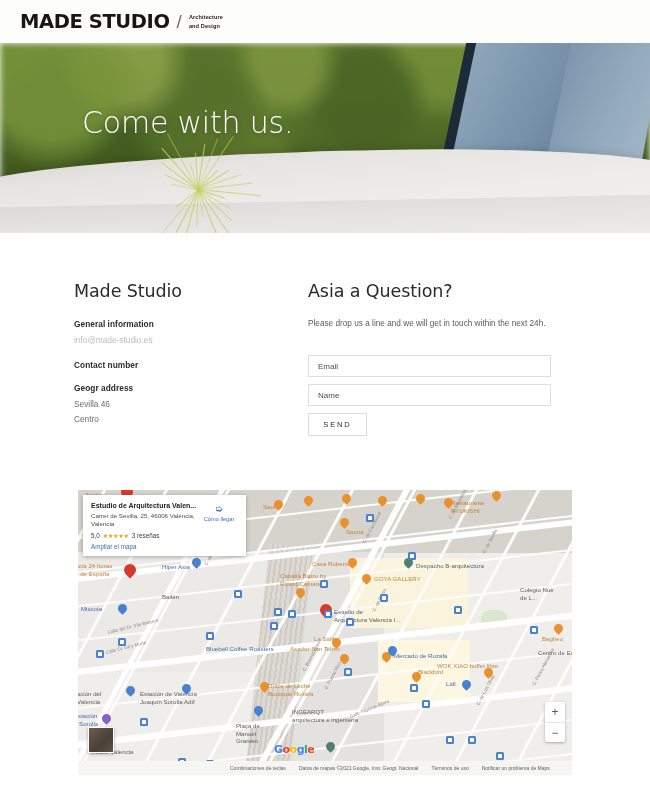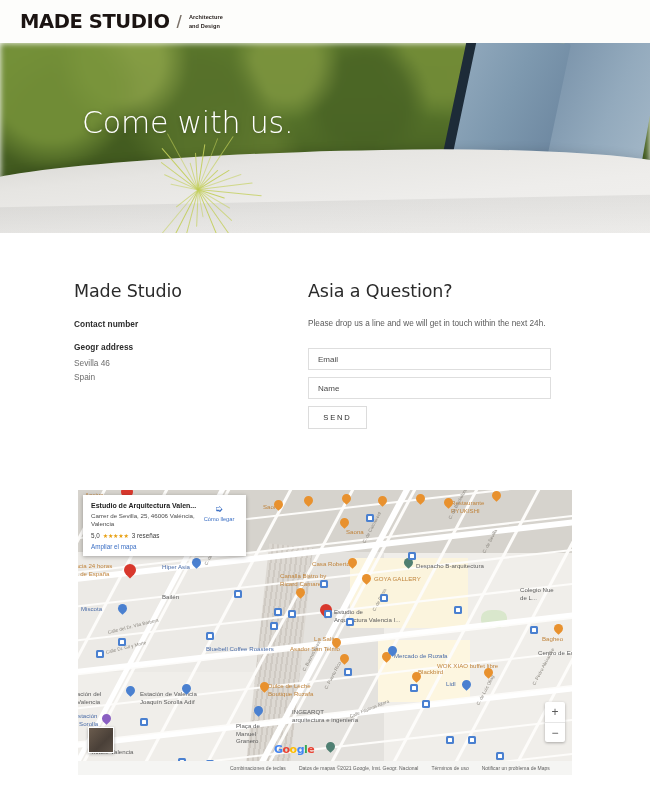--- a/index.html
+++ b/index.html
@@ -121,21 +121,21 @@
     letter-spacing: -0.1px; margin-bottom: 18px;
   }
   .field-label {
     font-size: 8.3px; font-weight: 700; color: #2c2c2c;
     letter-spacing: 0.05px; margin-bottom: 4px;
   }
   .field-value { font-size: 8.3px; color: #6d6d6d; line-height: 1.72; }
   .field-value.muted { color: #bdbdbd; }
   .block { margin-bottom: 13px; }
 
-  .lede { font-size: 8.2px; color: #5a5a5a; margin-bottom: 20px; letter-spacing: 0.02px; }
+  .lede { font-size: 8.2px; color: #5a5a5a; margin-bottom: 27px; letter-spacing: 0.02px; }
   .inp {
     display:block; width: 243px; height: 22px; margin-bottom: 7px;
     border: 1px solid #dedede; background: #fff;
     font-family: "Liberation Sans", sans-serif; font-size: 8px; color: #3a3a3a;
     padding: 0 9px; outline: none;
   }
   .inp::placeholder { color: #4a4a4a; opacity: 1; }
   .ta {
     display:block; width: 243px; height: 55px; margin-bottom: 10px;
     border: 1px solid #dedede; background: #fff; resize: none;
@@ -303,29 +303,33 @@
       </div>
     <div class="hero-title">Come with us.</div>
   </div>
 
   <div class="content">
     <div class="cols">
 
       <div class="col-left">
         <div class="h2">Made Studio</div>
 
+        <div class="block">
+          <div class="field-label">General information</div>
+          <div class="field-value muted">info@made-studio.es</div>
+        </div>
 
         <div class="block">
           <div class="field-label">Contact number</div>
         </div>
 
         <div class="block">
           <div class="field-label">Geogr address</div>
           <div class="field-value">Sevilla 46</div>
-          <div class="field-value">Spain</div>
+          <div class="field-value">Centro</div>
         </div>
       </div>
 
       <div class="col-right">
         <div class="h2">Asia a Question?</div>
         <div class="lede">Please drop us a line and we will get in touch within the next 24h.</div>
         <input class="inp" type="text" placeholder="Email" style="">
         <input class="inp" type="text" placeholder="Name" style="">
         <button class="send-btn">SEND</button>
       </div>

